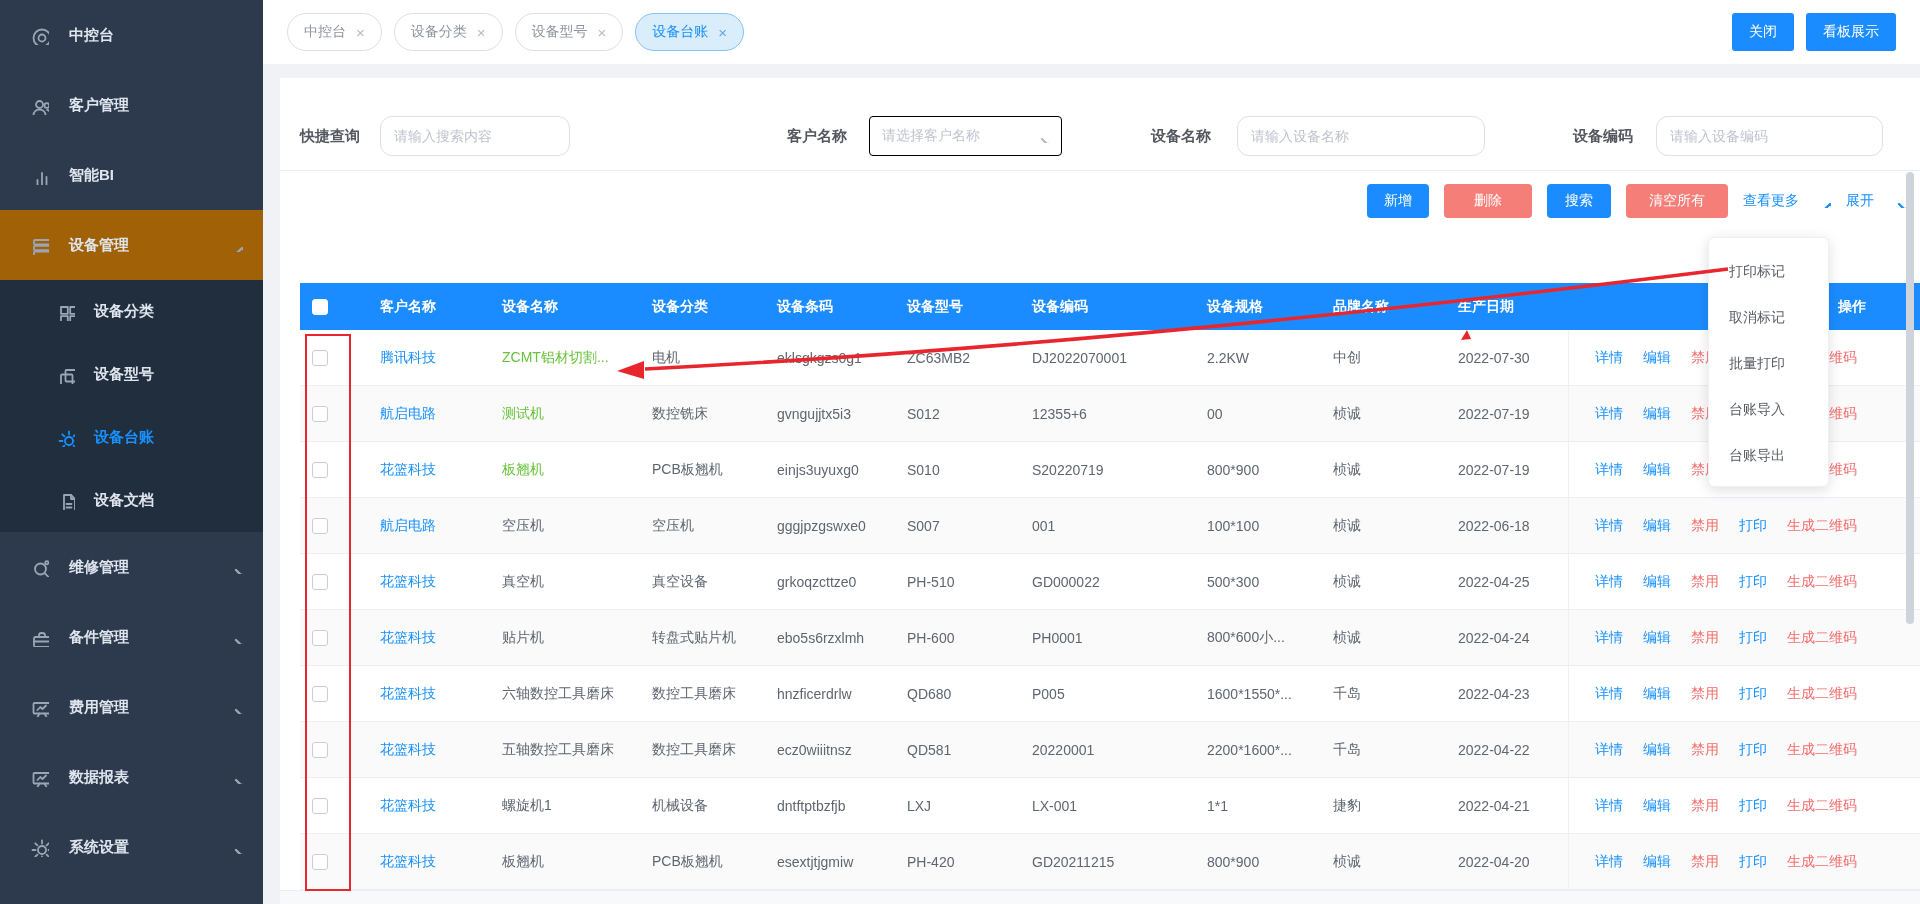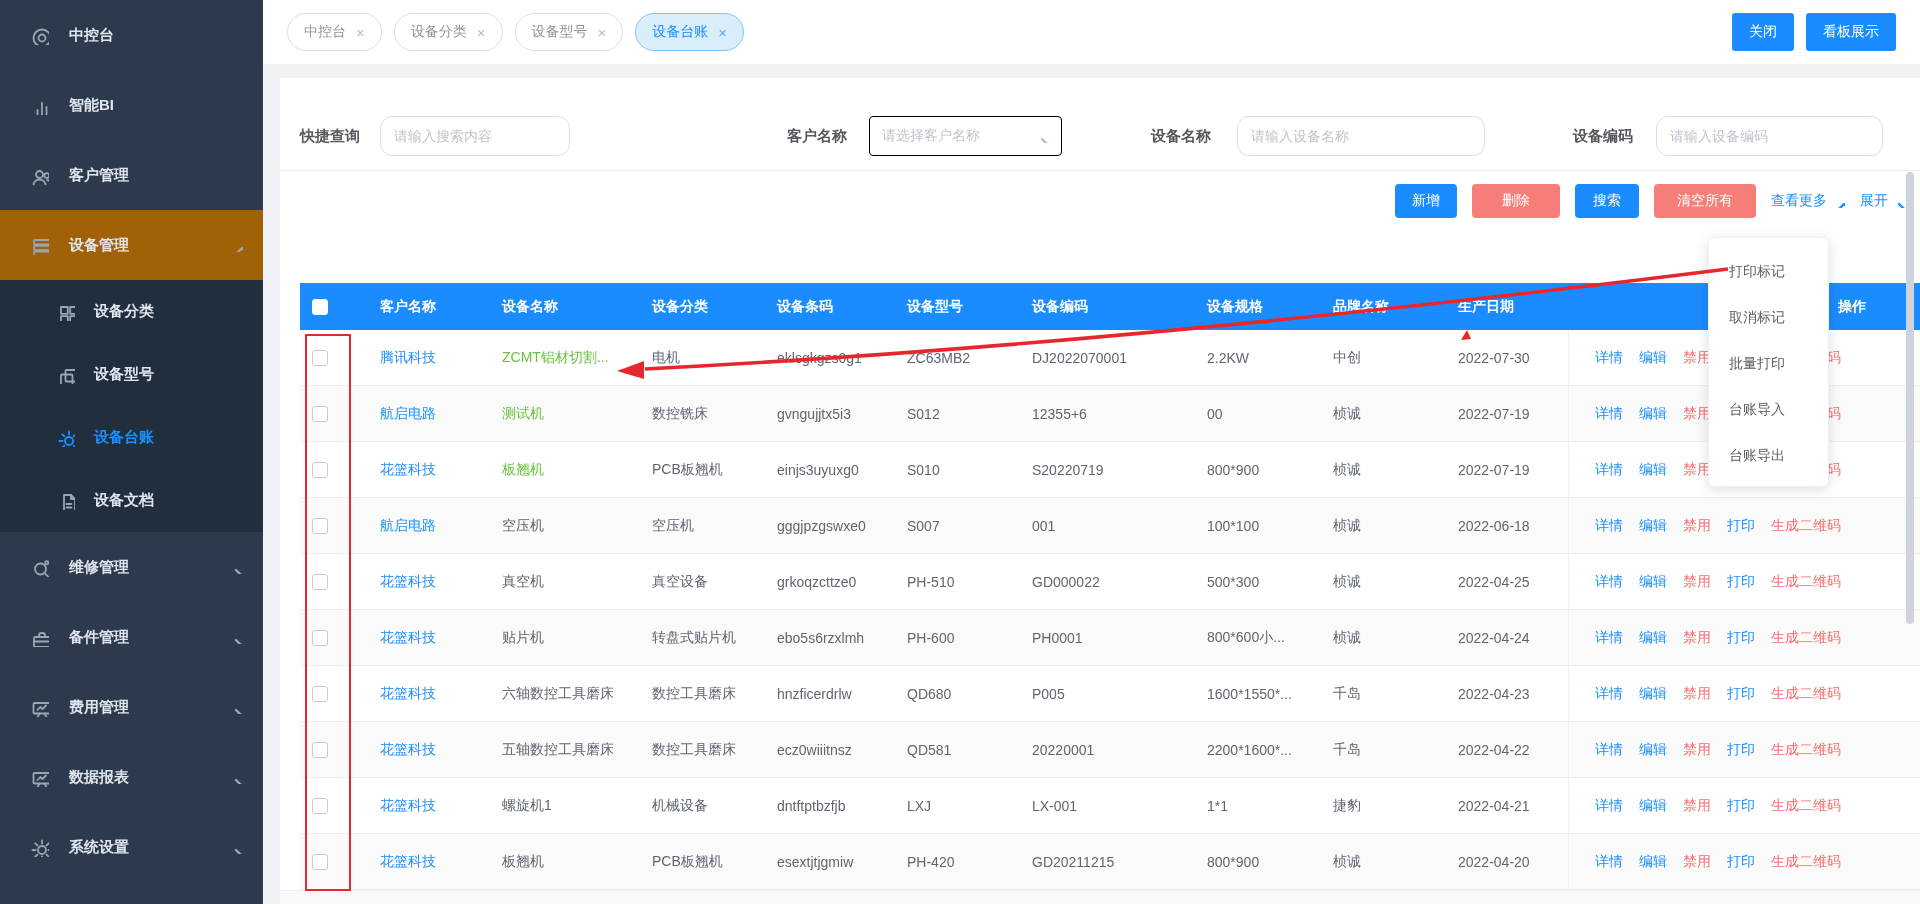--- a/index.html
+++ b/index.html
@@ -49,35 +49,35 @@
   .f-input::placeholder { color:#bfc4cd; }
   .f-select { position:absolute; top:38px; height:40px; border:1px solid #000000; border-radius:4px;
               display:flex; align-items:center; padding:0 12px; cursor:pointer; background:#fff; }
   .f-select .ph { color:#bfc4cd; font-size:14px; flex:1; }
   .f-select .chev-sm { color:#b7bcc5; }
   .divider { position:absolute; left:0; right:0; top:92px; height:1px; background:#e9edf2; }
 
   .actions { position:absolute; top:106px; right:14px; height:34px; display:flex; gap:15px; align-items:center; }
   .actions .btn { height:34px; }
   .link { color:#1890ff; cursor:pointer; text-decoration:none; }
-  .link-row { display:flex; align-items:center; gap:5px; font-size:14px; }
+  .link-row { display:flex; align-items:center; gap:19px; font-size:14px; }
 
   
   .thead { position:absolute; left:20px; top:205px; width:1620px; height:47px; background:#1b8cff;
            display:flex; align-items:center; color:#fff; font-weight:700; font-size:14px; }
   .tbody { position:absolute; left:20px; top:252px; width:1620px; }
   .tr { display:flex; align-items:center; height:56px; border-bottom:1px solid #ebeef5; background:#fff; }
   .tr:nth-of-type(even) { background:#fafafa; }
   .th, .td { padding-left:16px; overflow:hidden; white-space:nowrap; }
   .c-check { width:64px; padding-left:12px; display:flex; align-items:center; }
   .c-cust { width:122px; } .c-name { width:150px; } .c-cat { width:125px; }
   .c-bar { width:130px; } .c-model { width:125px; } .c-code { width:175px; }
   .c-spec { width:126px; } .c-brand { width:125px; } .c-date { width:126px; }
   .c-op { width:352px; display:flex; gap:20px; padding-left:26px; }
-  .tr .c-op { border-left:1px solid #eef0f4; height:100%; align-items:center;gap:16px; }
+  .tr .c-op { border-left:1px solid #eef0f4; height:100%; align-items:center; }
   .th.c-op { padding-left:270px; }
   .checkbox { width:16px; height:16px; border:1px solid #c8ccd4; border-radius:3px; background:#fff; cursor:pointer; flex:none; }
   .thead .checkbox { border-color:#fff; }
   .td { color:#5f6670; font-size:14px; }
   .green { color:#67c23a; }
   .danger-link { color:#f56c6c; }
   .tfoot { position:absolute; left:0; right:0; top:812px; bottom:0; background:#f8f9fb; border-top:1px solid #ebeef5; }
 
   
   .more-menu { position:absolute; left:1708px; top:237px; width:121px; height:250px; background:#fff;
@@ -165,29 +165,29 @@
 
   <aside class="sidebar">
     <div class="side-item">
       <svg class="ico">
           <use href="#i-dash"></use>
         </svg>
       <span>中控台</span>
     </div>
     <div class="side-item">
       <svg class="ico">
+          <use href="#i-users"></use>
+        </svg>
+      <span>客户管理</span>
+    </div>
+    <div class="side-item">
+      <svg class="ico">
           <use href="#i-bi"></use>
         </svg>
       <span>智能BI</span>
-    </div>
-    <div class="side-item">
-      <svg class="ico">
-          <use href="#i-users"></use>
-        </svg>
-      <span>客户管理</span>
     </div>
     <div class="side-item open">
       <svg class="ico">
           <use href="#i-server"></use>
         </svg>
       <span>设备管理</span>
       <svg class="chev chev-sm">
           <use href="#i-chev-up"></use>
         </svg>
     </div>

